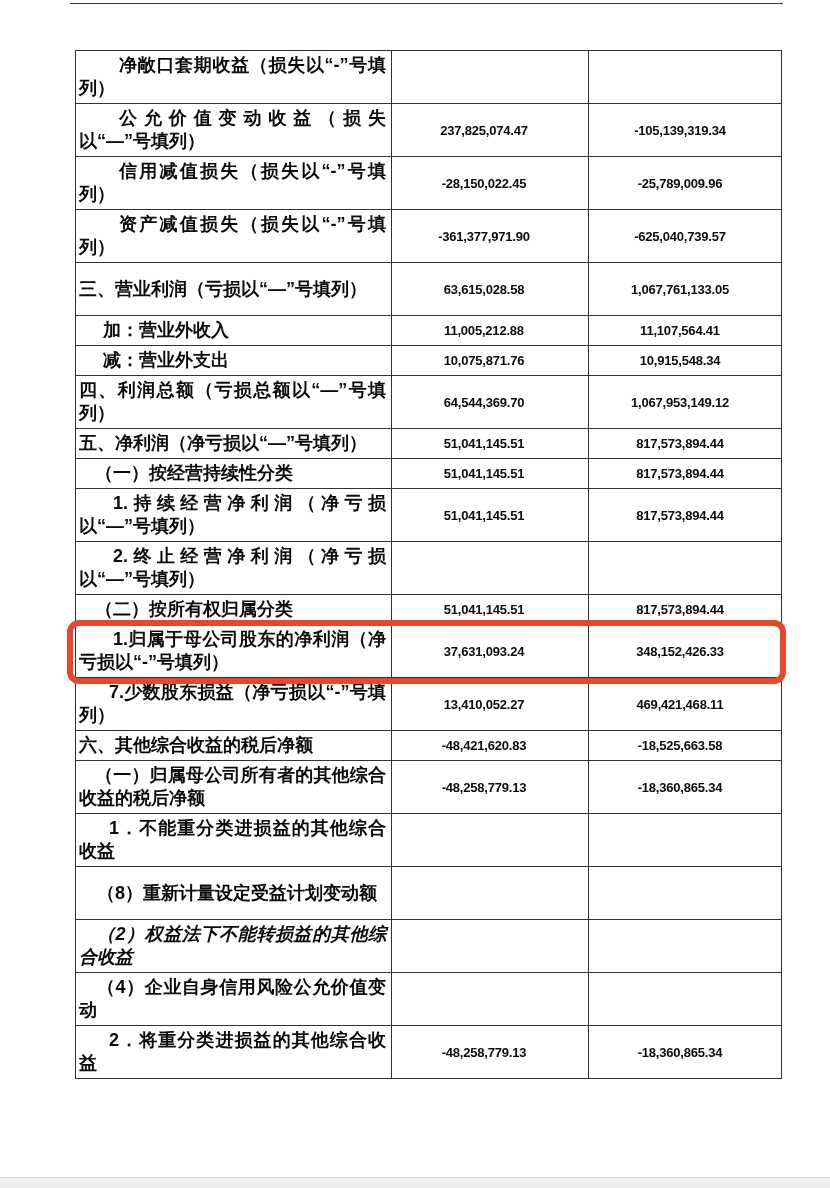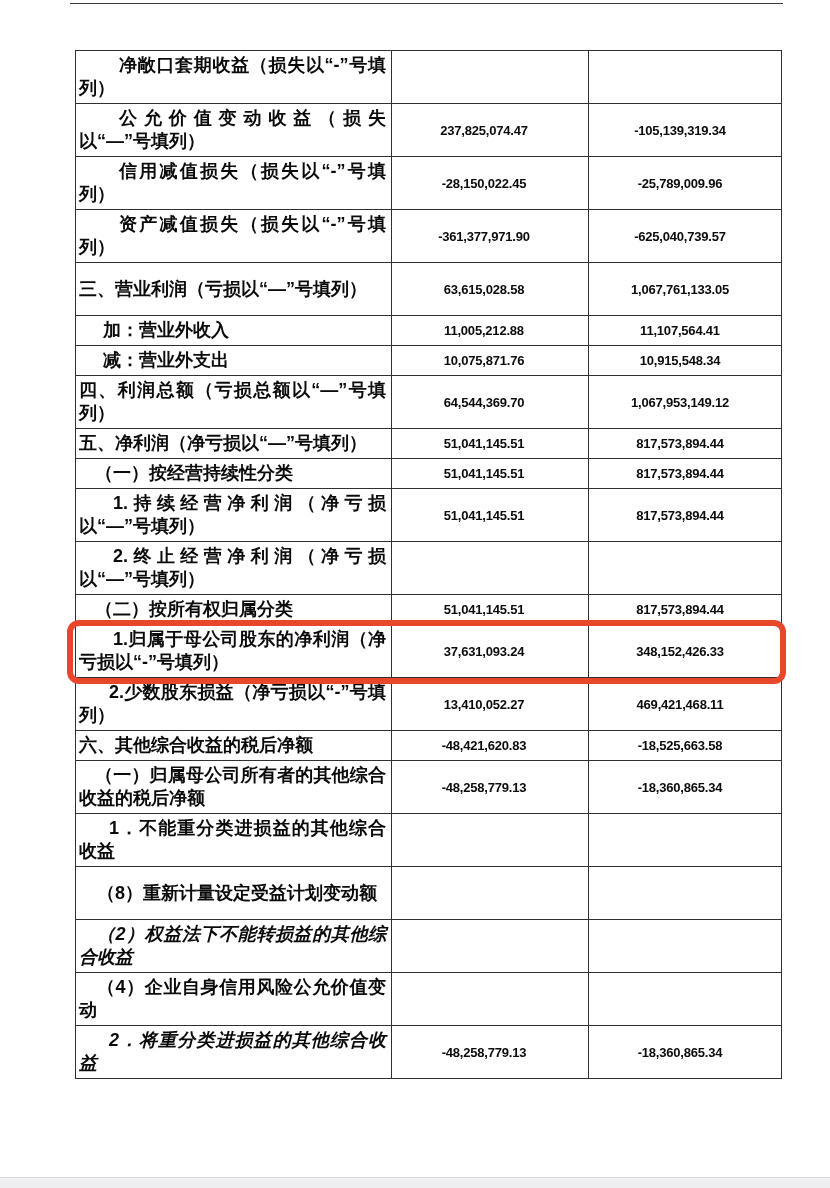--- a/index.html
+++ b/index.html
@@ -165,21 +165,21 @@
     <td class="num pri">817,573,894.44</td>
   </tr>
 
   <tr class="row highlight">
     <td class="label" style="text-indent: 34px;">1.归属于母公司股东的净利润（净亏损以“-”号填列）<div class="red-box" style="border-color: rgb(232, 71, 43);"></div></td>
     <td class="num cur">37,631,093.24</td>
     <td class="num pri">348,152,426.33</td>
   </tr>
 
   <tr class="row">
-    <td class="label" style="text-indent: 30px;">2.少数股东损益（净亏损以“-”号填列）</td>
+    <td class="label" style="text-indent: 30px;">7.少数股东损益（净亏损以“-”号填列）</td>
     <td class="num cur">13,410,052.27</td>
     <td class="num pri">469,421,468.11</td>
   </tr>
 
   <tr class="row single">
     <td class="label" style="text-indent: 0px;">六、其他综合收益的税后净额</td>
     <td class="num cur">-48,421,620.83</td>
     <td class="num pri">-18,525,663.58</td>
   </tr>
 
@@ -208,21 +208,21 @@
   </tr>
 
 
   <tr class="row">
     <td class="label" style="text-indent: 18px;">（4）企业自身信用风险公允价值变动</td>
     <td class="num cur"></td>
     <td class="num pri"></td>
   </tr>
 
   <tr class="row">
-    <td class="label" style="text-indent: 30px; font-style: italic;">2．将重分类进损益的其他综合收益</td>
+    <td class="label" style="text-indent: 30px;">2．将重分类进损益的其他综合收益</td>
     <td class="num cur">-48,258,779.13</td>
     <td class="num pri">-18,360,865.34</td>
   </tr>
 </tbody>
     </table>
   </div>
 
   <div class="page-strip" style="top: 1177px; height: 14px;"></div>
 
 </div>

